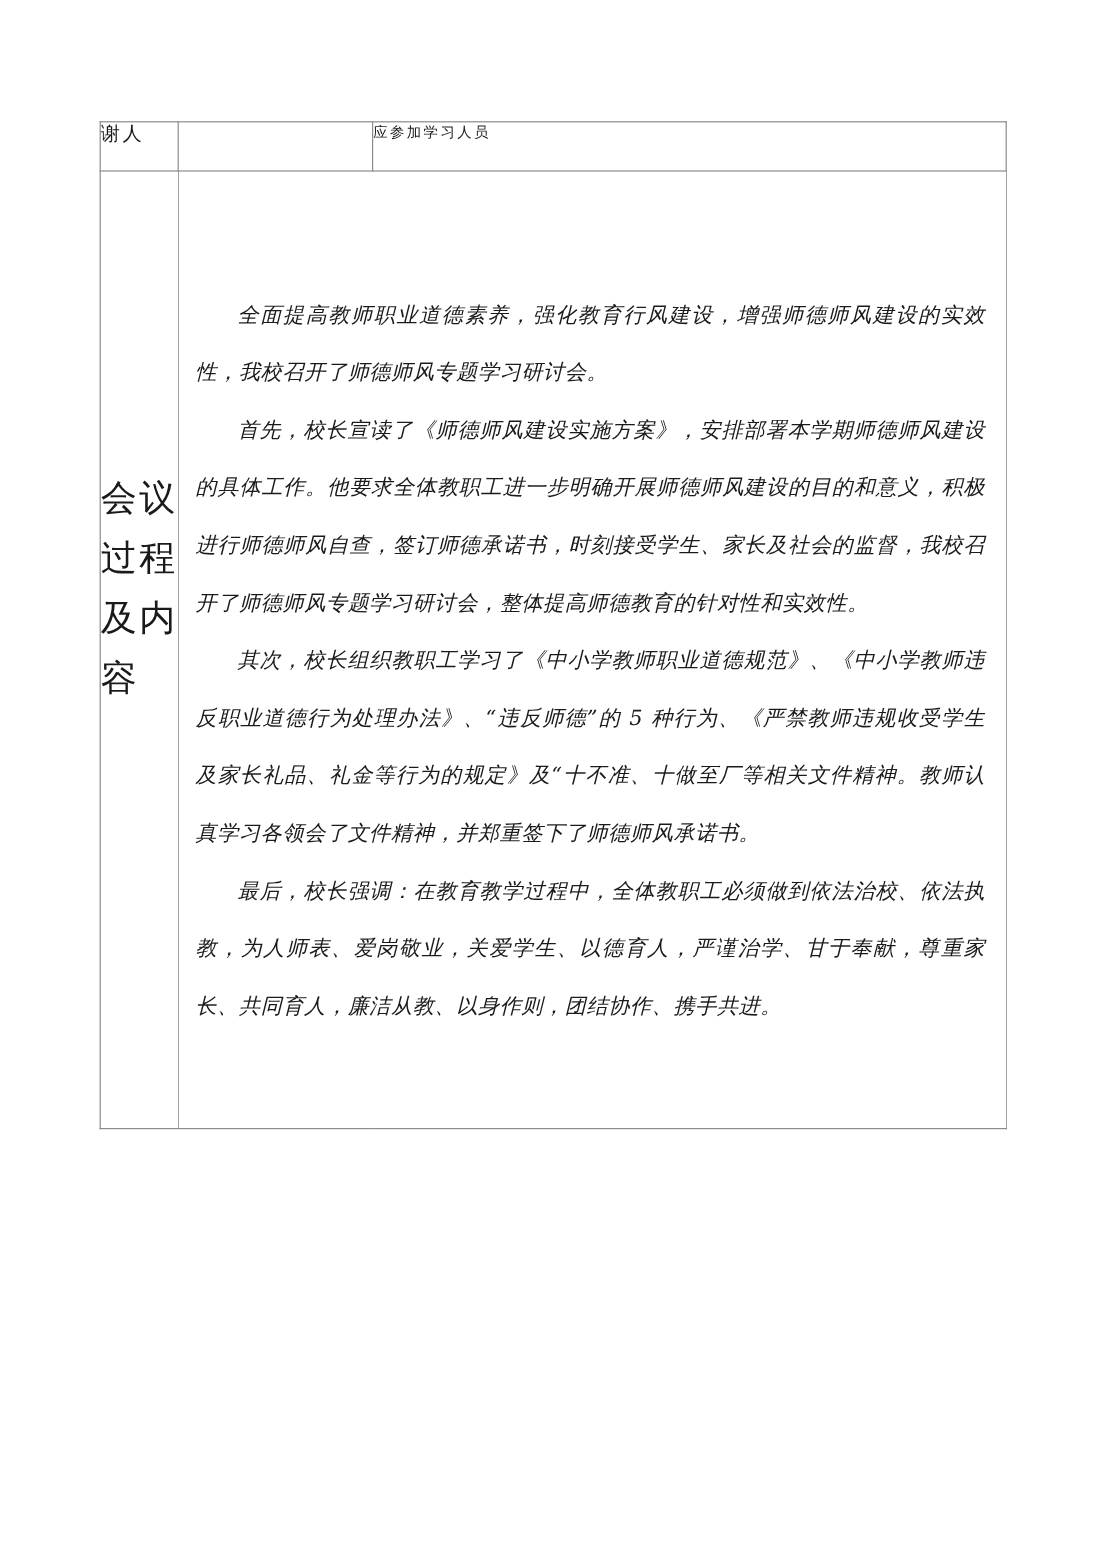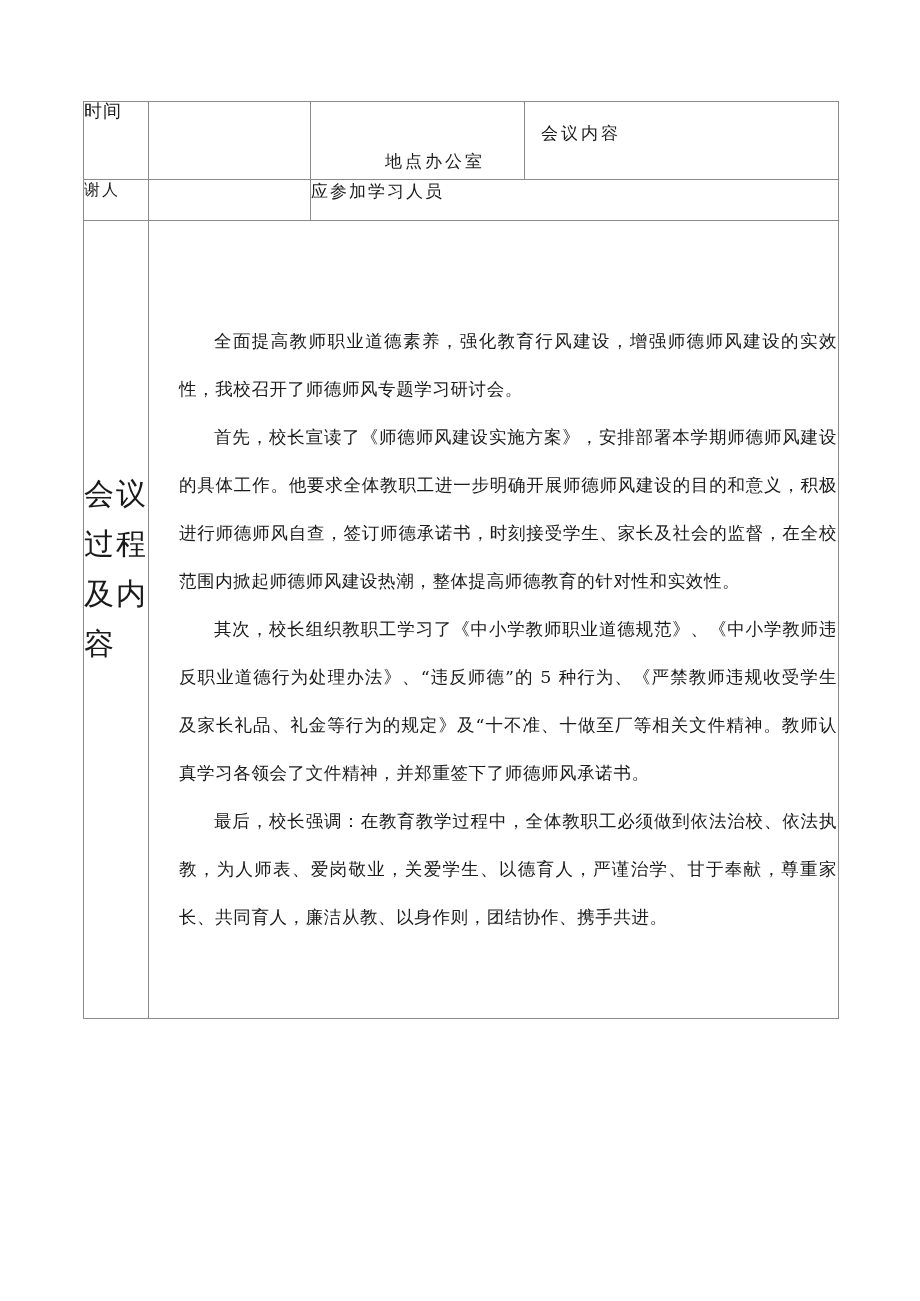--- a/index.html
+++ b/index.html
@@ -83,21 +83,21 @@
 
   
   .row-h2 td { height: 40px; }
   .cell-recorder-label {
     font-size: 16px;
     padding: 6px 0 0 6px;
     letter-spacing: 2px;
     white-space: nowrap;
   }
   .cell-attendees {
-    font-size: 17px;
+    font-size: 12px;
     padding: 6px 0 0 5px;
     letter-spacing: 2px;
     white-space: nowrap;
   }
 
   
   .row-body td { height: 797px; }
   .cell-section-label {
     position: relative;
     vertical-align: middle;
@@ -113,28 +113,29 @@
     font-family: "DejaVu Serif", "Liberation Serif", serif;
   }
   .section-label-stack span { display: block; }
 
   .cell-body {
     position: relative;
     padding: 0;
   }
   .body-text {
     position: absolute;
-    left: 30px;
+    left: 14px;
     top: 96px;
     width: 658px;
     font-size: 17.5px;
     line-height: 48px;
     letter-spacing: 0.6px;
     text-align: justify;
     text-justify: inter-character;
+    font-style: italic;
   }
   .body-text p {
     margin: 0;
     text-indent: 2em;
   }
 
   
   .row-foot td { height: 43px; }
   .cell-attendance-label {
     font-size: 18px;
@@ -151,50 +152,40 @@
 
   <table class="minutes-table">
     <colgroup>
       <col class="c-time">
       <col class="c-blank1">
       <col class="c-place">
       <col class="c-topic">
     </colgroup>
     <tbody>
 
-      <tr class="row-h1">
-        <td class="cell-time-label rule-soft">时间</td>
-        <td class="rule-soft"></td>
-        <td class="cell-place rule-soft">
-          <span class="place-text">地点办公室</span>
-        </td>
-        <td class="cell-topic rule-soft">
-          <span class="topic-text">会议内容</span>
-        </td>
-      </tr>
 
       <tr class="row-h2">
         <td class="cell-recorder-label rule-soft">谢人</td>
         <td class="rule-soft"></td>
         <td class="cell-attendees rule-soft" colspan="2">应参加学习人员</td>
       </tr>
 
       <tr class="row-body">
         <td class="cell-section-label rule-soft">
           <div class="section-label-stack">
             <span>会议</span>
             <span>过程</span>
             <span>及内</span>
             <span>容</span>
           </div>
         </td>
         <td class="cell-body rule-soft" colspan="3">
           <div class="body-text">
             <p>全面提高教师职业道德素养，强化教育行风建设，增强师德师风建设的实效性，我校召开了师德师风专题学习研讨会。</p>
-            <p>首先，校长宣读了《师德师风建设实施方案》，安排部署本学期师德师风建设的具体工作。他要求全体教职工进一步明确开展师德师风建设的目的和意义，积极进行师德师风自查，签订师德承诺书，时刻接受学生、家长及社会的监督，在全校范围内掀起师德师风建设热潮，整体提高师德教育的针对性和实效性。</p>
+            <p>首先，校长宣读了《师德师风建设实施方案》，安排部署本学期师德师风建设的具体工作。他要求全体教职工进一步明确开展师德师风建设的目的和意义，积极进行师德师风自查，签订师德承诺书，时刻接受学生、家长及社会的监督，我校召开了师德师风专题学习研讨会，整体提高师德教育的针对性和实效性。</p>
             <p>其次，校长组织教职工学习了《中小学教师职业道德规范》、《中小学教师违反职业道德行为处理办法》、“违反师德”的 5 种行为、《严禁教师违规收受学生及家长礼品、礼金等行为的规定》及“十不准、十做至厂等相关文件精神。教师认真学习各领会了文件精神，并郑重签下了师德师风承诺书。</p>
             <p>最后，校长强调：在教育教学过程中，全体教职工必须做到依法治校、依法执教，为人师表、爱岗敬业，关爱学生、以德育人，严谨治学、甘于奉献，尊重家长、共同育人，廉洁从教、以身作则，团结协作、携手共进。</p>
           </div>
         </td>
       </tr>
 
 
     </tbody>
   </table>
 

